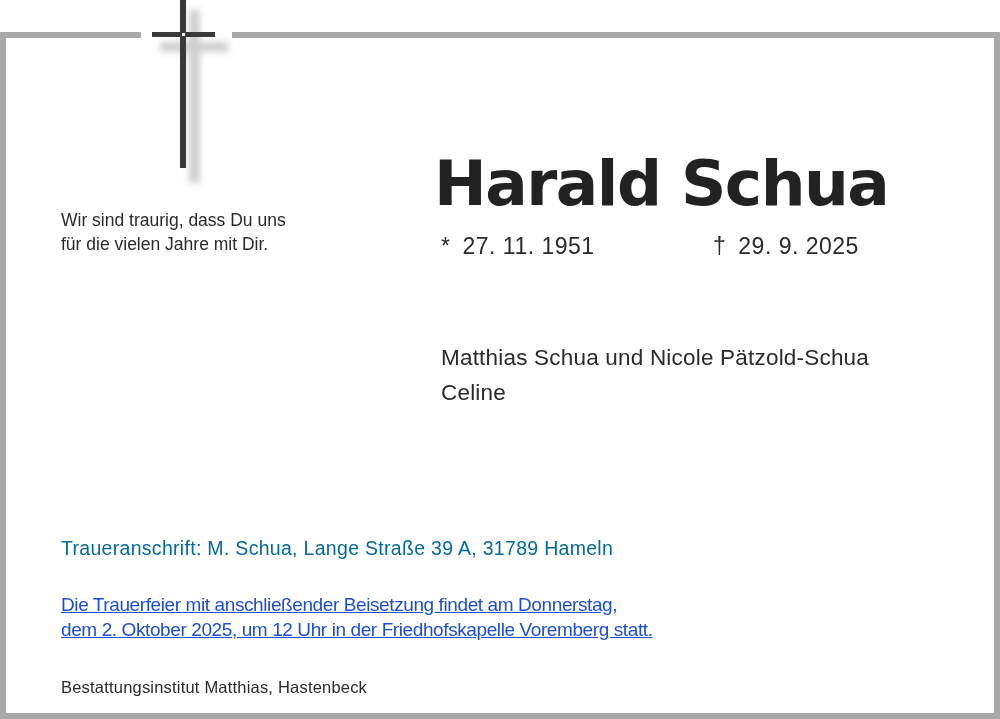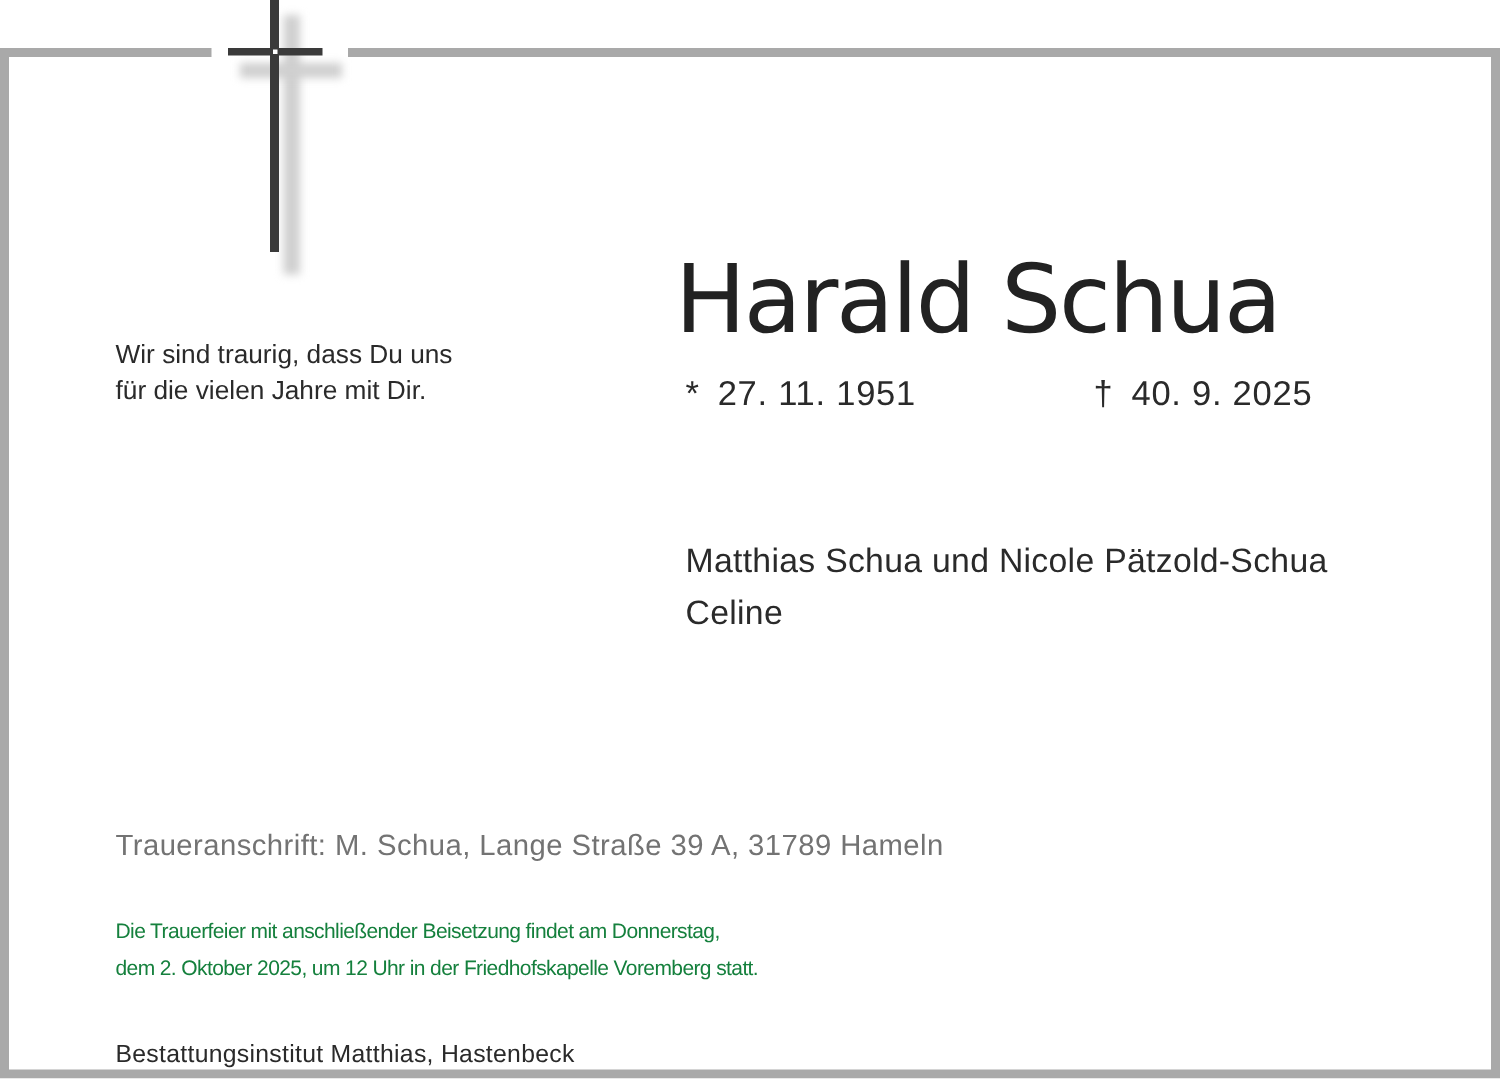--- a/index.html
+++ b/index.html
@@ -9,32 +9,32 @@
            border:6px solid #a9a9a9; }
   .gap { position:absolute; top:30px; left:141px; width:91px; height:10px; background:#ffffff; }
   .cross-shadow-v { position:absolute; left:189px; top:10px; width:11px; height:173px;
            background:#cfcfcf; filter:blur(3px); }
   .cross-shadow-h { position:absolute; left:160px; top:42px; width:68px; height:10px;
            background:#cfcfcf; filter:blur(3px); }
   .cross-v { position:absolute; left:180px; top:0; width:6px; height:168px; background:#3a3a3a; }
   .cross-h { position:absolute; left:152px; top:32px; width:63px; height:5px; background:#3a3a3a; }
   .cross-dot { position:absolute; left:182px; top:33px; width:3px; height:3px; background:#ffffff; }
 
-  .t { position:absolute; white-space:nowrap; margin:16px; }
+  .t { position:absolute; white-space:nowrap; margin:0; }
   .verse { left:61px; top:208px; font-size:17.5px; line-height:24px; color:#2a2a2a; }
   .verse div { white-space:nowrap; }
   .name { left:434px; top:144px; font-size:63px; line-height:80px; color:#222222;
-          font-family:"DejaVu Sans", sans-serif; font-weight:normal; letter-spacing:-1.5px; }
+          font-family:"DejaVu Sans", sans-serif; font-weight:bold; letter-spacing:-1.5px; }
   .born { left:441px; top:231px; font-size:23px; line-height:30px; color:#2a2a2a; letter-spacing:0.5px;text-align:right; }
   .died { left:713px; top:231px; font-size:23px; line-height:30px; color:#2a2a2a; letter-spacing:0.5px; }
   .sym { display:inline-block; margin-right:12px; }
   .family { left:441px; top:340px; font-size:22.5px; line-height:35px; color:#2a2a2a; letter-spacing:0.2px; }
   .family div { white-space:nowrap; }
-  .address { left:61px; top:535px; font-size:19.5px; line-height:26px; color:#737373; letter-spacing:0.3px; }
-  .ceremony { left:61px; top:592px; font-size:14px; line-height:25px; color:#15803d; letter-spacing:-0.4px; }
+  .address { left:61px; top:535px; font-size:19.5px; line-height:26px; color:#0369a1; letter-spacing:0.3px; }
+  .ceremony { left:61px; top:592px; font-size:19px; line-height:25px; color:#1d4ed8; letter-spacing:-0.4px;text-decoration:underline; }
   .ceremony div { white-space:nowrap; }
   .undertaker { left:61px; top:676px; font-size:16.5px; line-height:22px; color:#2a2a2a; letter-spacing:0.2px; }
 </style>
 </head>
 <body>
 
 <div class="frame"></div>
 <div class="gap"></div>
 
 <div>
@@ -50,21 +50,21 @@
   <div>für die vielen Jahre mit Dir.</div>
 </div>
 
 <h1 class="t name">Harald Schua</h1>
 
 <div class="t born">
   <span class="sym">*</span><span>27. 11. 1951</span>
 </div>
 
 <div class="t died">
-  <span class="sym">†</span><span>40. 9. 2025</span>
+  <span class="sym">†</span><span>29. 9. 2025</span>
 </div>
 
 <div class="t family">
   <div>Matthias Schua und Nicole Pätzold-Schua</div>
   <div>Celine</div>
 </div>
 
 <div class="t address">Traueranschrift: M. Schua, Lange Straße 39 A, 31789 Hameln</div>
 
 <div class="t ceremony">

